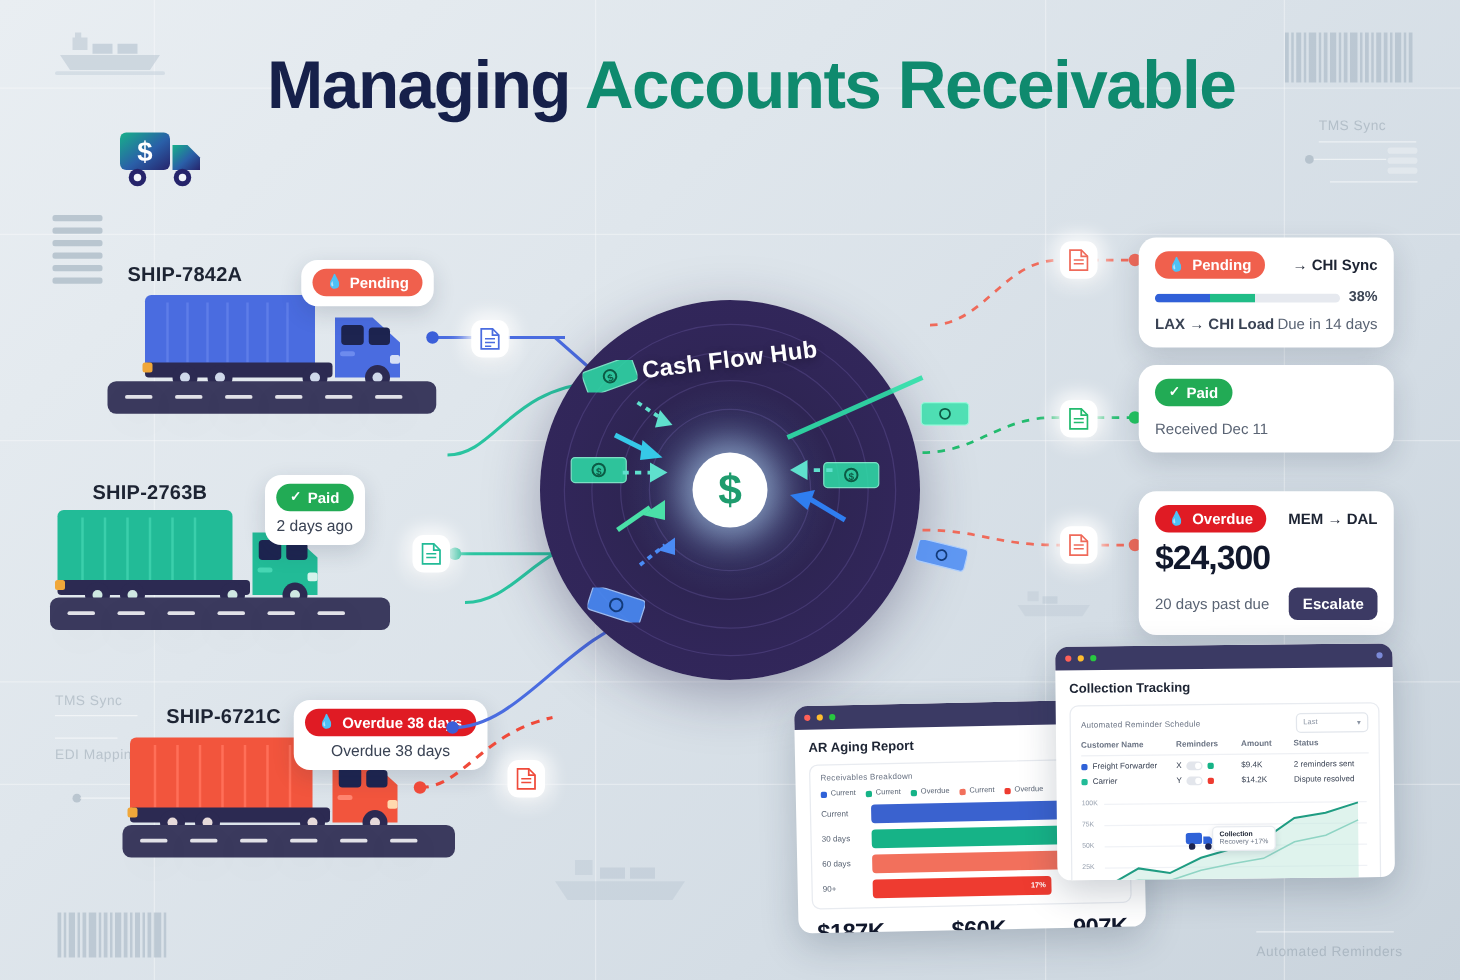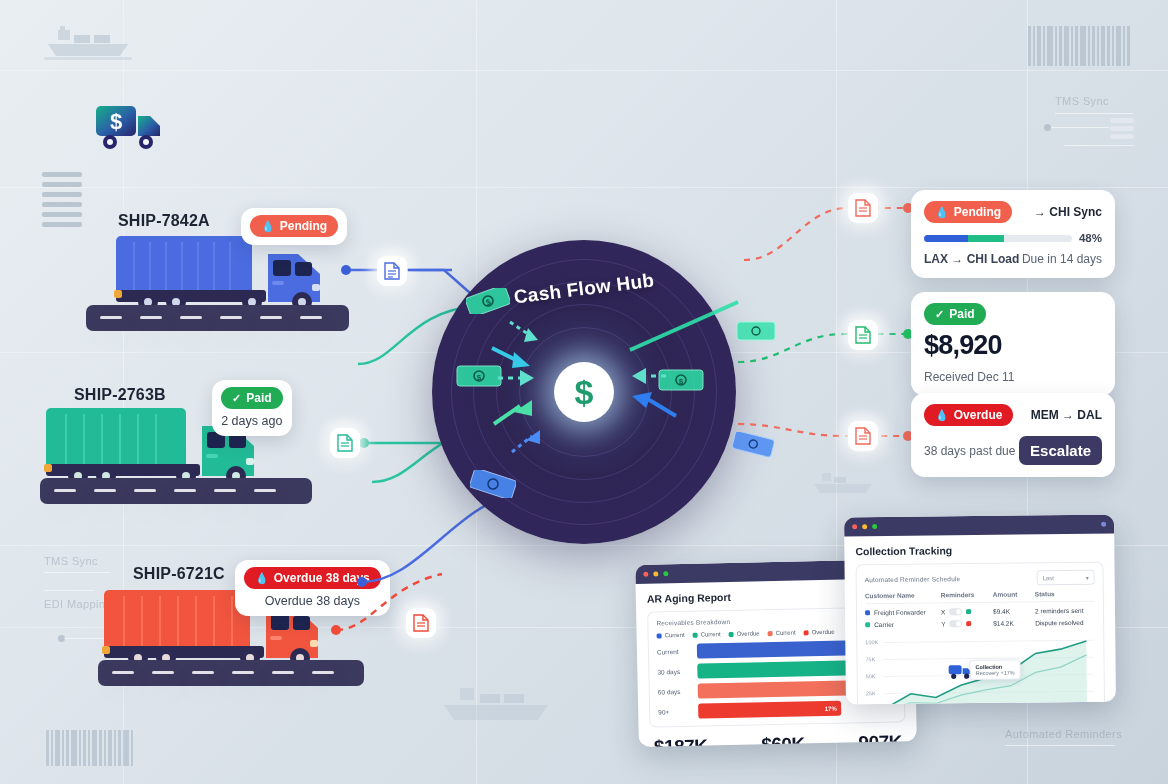--- a/index.html
+++ b/index.html
@@ -160,21 +160,21 @@
   }
   .pfill-a { height: 100%; background: #3060d8; }
   .pfill-b { height: 100%; background: #20bd87; }
   .ppct { font-size: 11.5px; font-weight: 700; color: #3d4656; }
   .card-foot {
     margin-top: 8px; display: flex; align-items: center; justify-content: space-between;
     font-size: 12px; color: #3a4354; font-weight: 600; white-space: nowrap;
   }
   .card-foot .muted { font-weight: 500; color: #5a6474; }
   .escalate {
-    background: #3c3a64; color: #fff; font-size: 15px; font-weight: 700;
+    background: #3c3a64; color: #fff; font-size: 12px; font-weight: 700;
     border-radius: 7px; padding: 6px 11px; border: none;
   }
 
   
   .dash {
     position: absolute; background: #fff; border-radius: 11px;
     box-shadow: 0 10px 30px rgba(25,40,65,.22);
     overflow: hidden;
   }
   .dash-bar {
@@ -252,21 +252,21 @@
   <div class="wm-rule" style="left:1051px; top:127px; width:58px;"></div>
   <div class="wm-rule" style="left:1064px; top:145px; width:70px;"></div>
 
   <div class="wm-text" style="left:44px; top:555px;">TMS Sync</div>
   <div class="wm-rule" style="left:44px; top:572px; width:66px;"></div>
   <div class="wm-rule" style="left:44px; top:590px; width:50px;"></div>
   <div class="wm-text" style="left:44px; top:598px;">EDI Mapping</div>
   <div class="wm-dot" style="left:58px; top:635px; width:7px; height:7px;"></div>
   <div class="wm-rule" style="left:64px; top:638px; width:56px;"></div>
 
-  <div class="wm-text" style="left:1005px; top:728px;">Automated Reminders</div>
+  <div class="wm-text" style="left:1005px; top:756px;">Automated Reminders</div>
   <div class="wm-rule" style="left:1005px; top:745px; width:110px;"></div>
 
   <svg class="ship" style="left:36px; top:24px;" width="102" height="40" viewBox="0 0 102 40">
     <rect x="22" y="6" width="12" height="10" fill="#b9c6d2"></rect>
     <rect x="24" y="2" width="5" height="5" fill="#b9c6d2"></rect>
     <rect x="38" y="11" width="16" height="8" fill="#aebdcb"></rect>
     <rect x="58" y="11" width="16" height="8" fill="#aebdcb"></rect>
     <path d="M12 20 H92 L84 32 H20 Z" fill="#b9c6d2"></path>
     <rect x="8" y="33" width="88" height="3" rx="1.5" fill="#c6d2dd"></rect>
   </svg>
@@ -327,40 +327,43 @@
   <div class="barstack" style="left:42px; top:172px; width:40px;">
     <i></i>
       <i></i>
       <i></i>
       <i></i>
       <i></i>
       <i></i>
   </div>
 
   <div class="title">
+    <span class="line">
+      <span class="t-navy">Managing </span><span class="t-teal">Accounts Receivable</span>
+    </span>
   </div>
 
   <svg class="logo-truck" viewBox="0 0 74 56">
     <defs>
       <linearGradient id="lg" x1="0" y1="0" x2="1" y2="1">
         <stop offset="0%" stop-color="#17b08a"></stop>
         <stop offset="55%" stop-color="#2a5fa8"></stop>
         <stop offset="100%" stop-color="#26246b"></stop>
       </linearGradient>
     </defs>
     <rect x="2" y="8" width="40" height="30" rx="5" fill="url(#lg)"></rect>
     <path d="M44 18 h12 l10 10 v10 h-22 z" fill="url(#lg)"></path>
     <circle cx="16" cy="44" r="7" fill="#26246b"></circle>
     <circle cx="16" cy="44" r="3" fill="#f2f5fa"></circle>
     <circle cx="52" cy="44" r="7" fill="#26246b"></circle>
     <circle cx="52" cy="44" r="3" fill="#f2f5fa"></circle>
     <text x="22" y="31" font-size="22" font-weight="800" fill="#ffffff" text-anchor="middle" font-family="Liberation Sans, sans-serif">$</text>
   </svg>
 
-  <div class="ship-label" style="left:118px; top:212px;">SHIP-7842A</div>
+  <div class="ship-label" style="left:102px; top:212px;">SHIP-7842A</div>
   <svg class="truck" style="left:112px; top:232px;" width="222" height="88" viewBox="0 0 222 88">
     <rect x="4" y="4" width="136" height="60" rx="5" fill="#4a6ce0"></rect>
     <g stroke="#5e7de8" stroke-width="2">
       <line x1="22" y1="10" x2="22" y2="58"></line>
         <line x1="38" y1="10" x2="38" y2="58"></line>
       <line x1="54" y1="10" x2="54" y2="58"></line>
         <line x1="70" y1="10" x2="70" y2="58"></line>
       <line x1="86" y1="10" x2="86" y2="58"></line>
         <line x1="102" y1="10" x2="102" y2="58"></line>
       <line x1="118" y1="10" x2="118" y2="58"></line>
@@ -661,51 +664,51 @@
         <span class="g">💧</span>
         <span>Pending</span>
       </span>
       <span class="card-route">→ CHI Sync</span>
     </div>
     <div class="progress">
       <div class="ptrack">
         <div class="pfill-a" style="width:30%"></div>
         <div class="pfill-b" style="width:24%"></div>
       </div>
-      <span class="ppct">48%</span>
+      <span class="ppct">38%</span>
     </div>
     <div class="card-foot">
       <span>LAX → CHI Load</span>
       <span class="muted">Due in 14 days</span>
     </div>
   </div>
 
   <div class="card" style="left:911px; top:292px;">
     <div class="card-top">
       <span class="pill paid">
         <span class="g">✓</span>
         <span>Paid</span>
       </span>
     </div>
-    <div class="card-amount">$8,920</div>
     <div class="card-foot" style="margin-top:11px;">
       <span class="muted">Received Dec 11</span>
     </div>
   </div>
 
   <div class="card" style="left:911px; top:393px;">
     <div class="card-top">
       <span class="pill overdue">
         <span class="g">💧</span>
         <span>Overdue</span>
       </span>
       <span class="card-route">MEM → DAL</span>
     </div>
+    <div class="card-amount">$24,300</div>
     <div class="card-foot" style="margin-top:10px;">
-      <span class="muted">38 days past due</span>
+      <span class="muted">20 days past due</span>
       <button class="escalate">Escalate</button>
     </div>
   </div>
 
   <div class="dash" style="left:637px; top:562px; width:278px; height:182px; transform: rotate(-1.2deg);">
     <div class="dash-bar">
       <span class="dot" style="background:#ff6058"></span>
       <span class="dot" style="background:#ffbd2e"></span>
       <span class="dot" style="background:#28c840"></span>
     </div>

